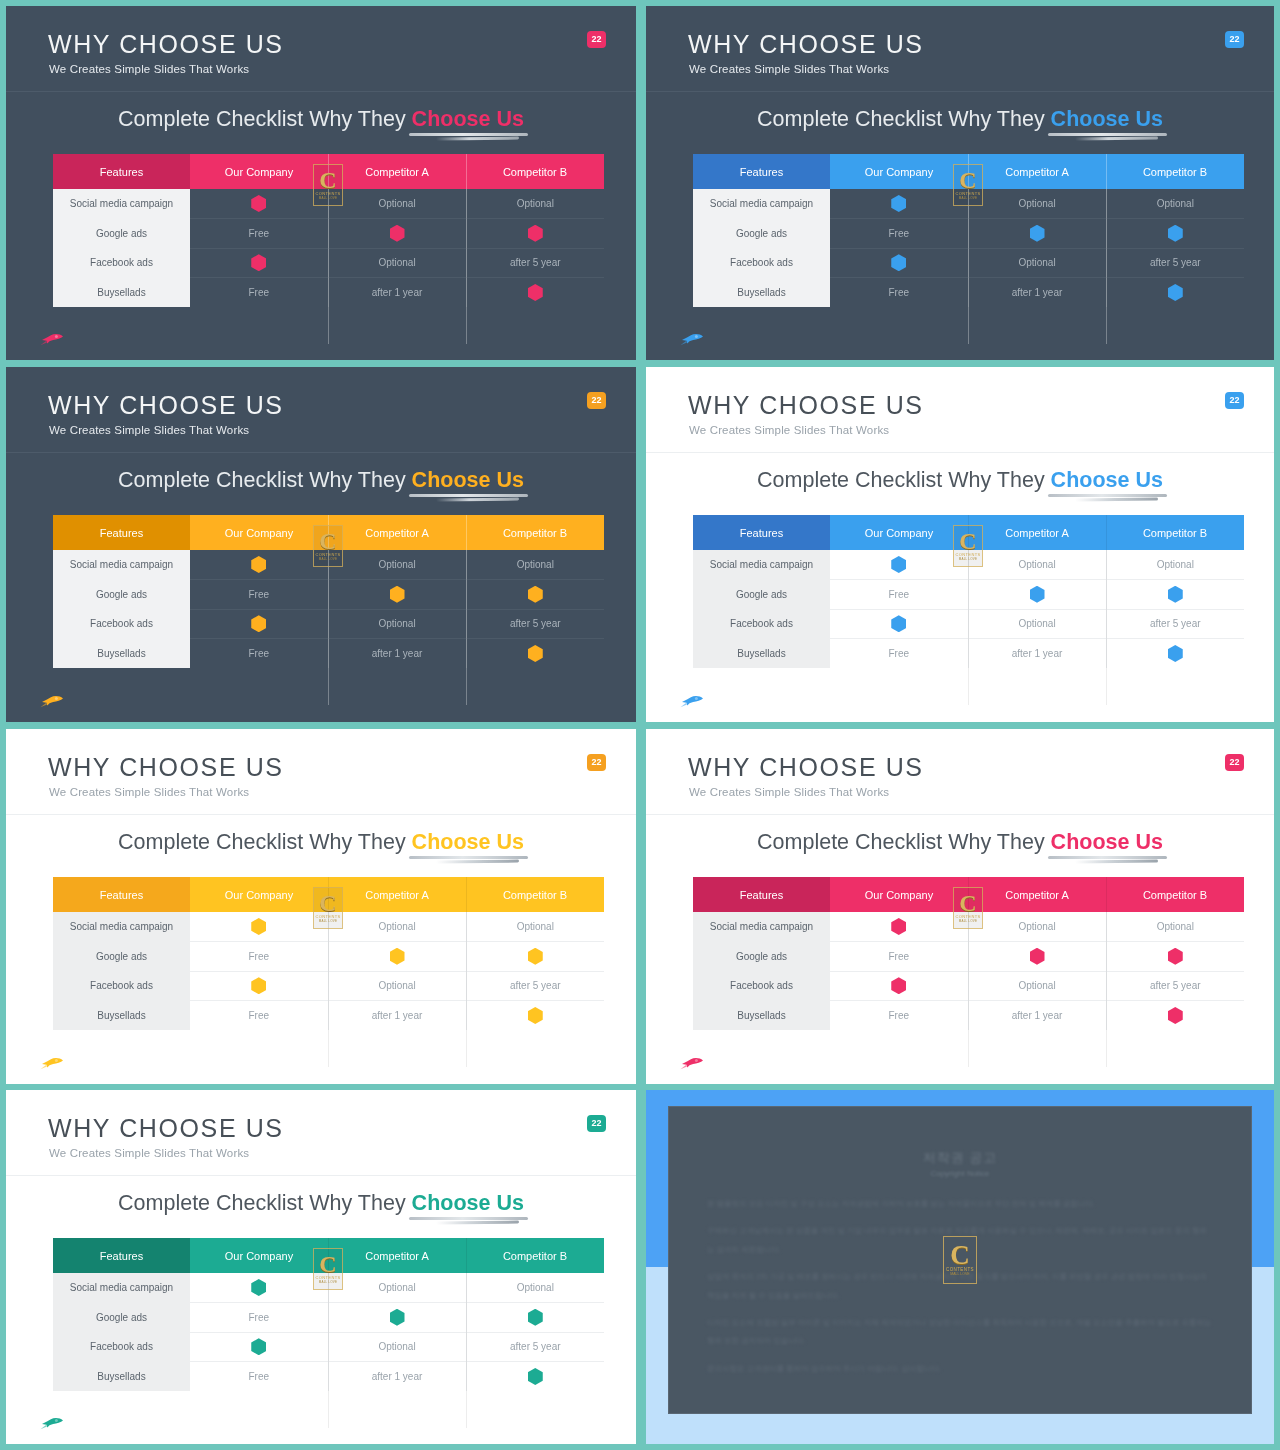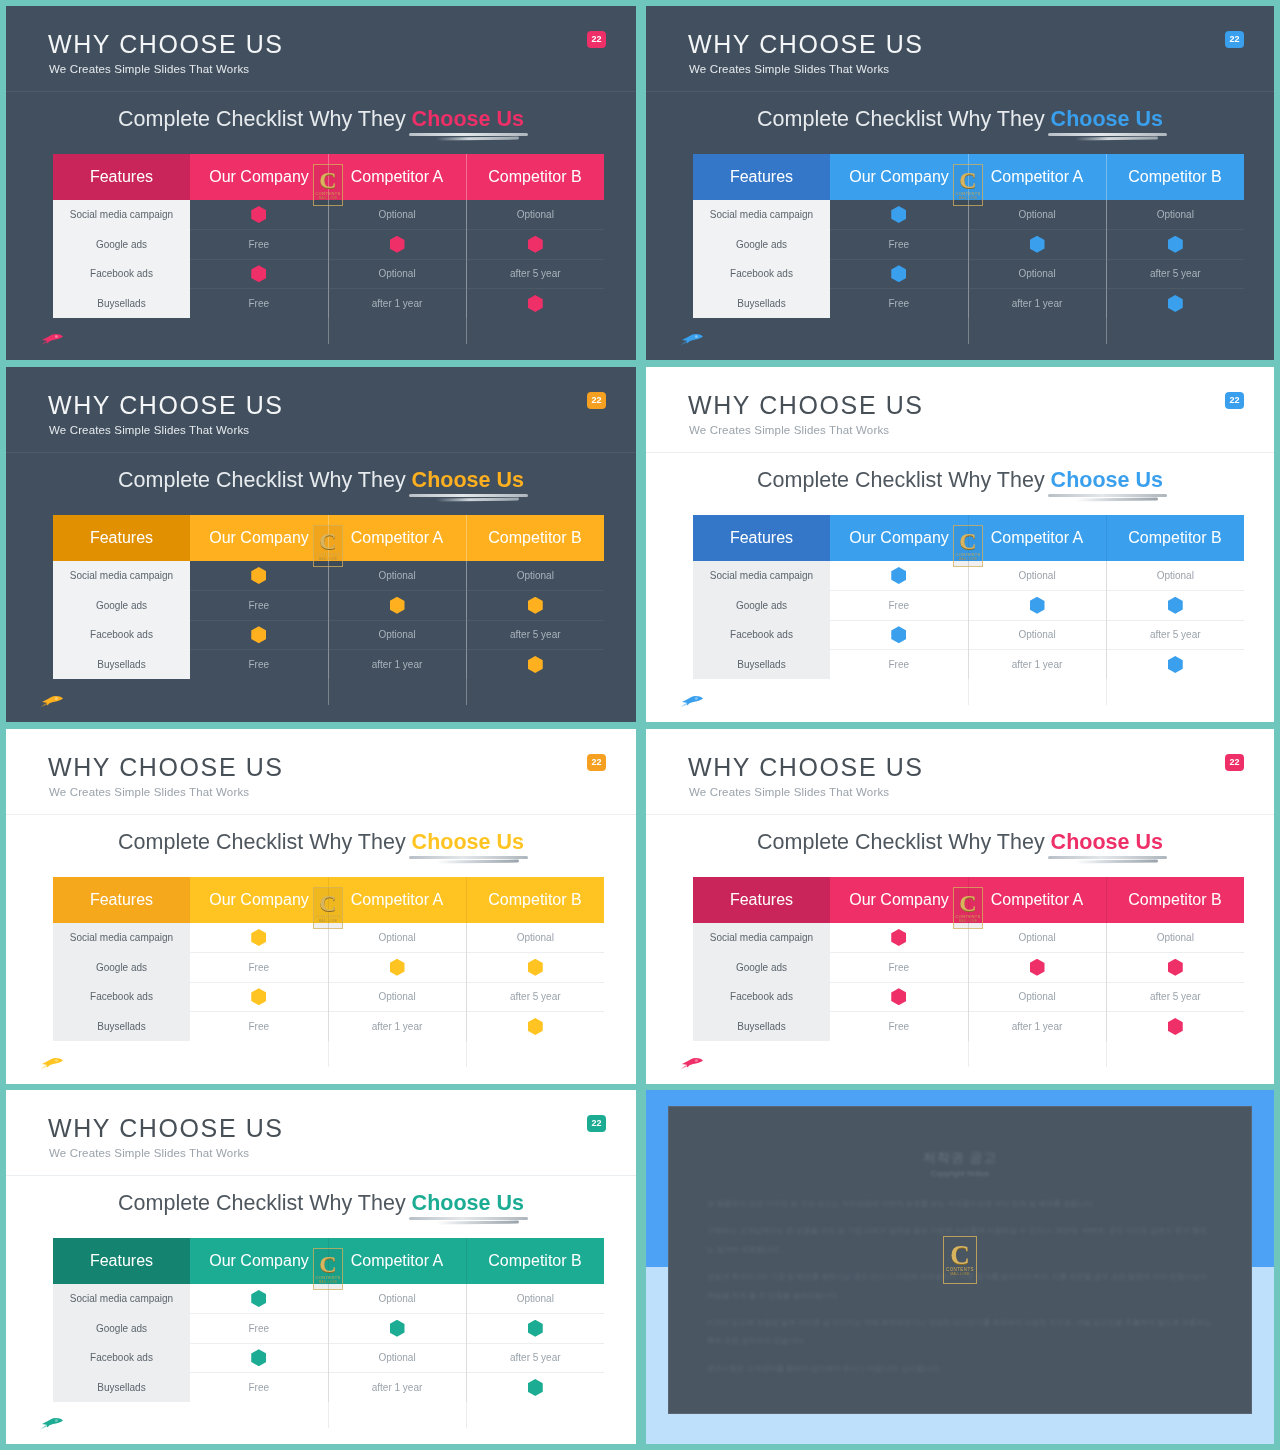--- a/index.html
+++ b/index.html
@@ -77,21 +77,21 @@
   .tbl {
     position: absolute; left: 47px; top: 148px;
     width: 551px;
     border-collapse: collapse;
     table-layout: fixed;
   }
   .tbl th, .tbl td {
     height: 29.5px; text-align: center; font-size: 10px;
     font-weight: normal; padding: 0;
   }
-  .tbl thead th { height: 46px; color: #fff; font-size: 16px; }
+  .tbl thead th { height: 35px; color: #fff; font-size: 11px; }
   .tbl col.c0 { width: 137px; }
   .tbl col.c1 { width: 138px; }
   .tbl col.c2 { width: 138px; }
   .tbl col.c3 { width: 138px; }
 
   
   .slide.dark .tbl td.feat {
     background: #f1f2f3; color: #5b646d; font-size: 10px;
   }
   .slide.dark .tbl td.val { color: #aab3bb; border-bottom: 1px solid #4c5a68; }

